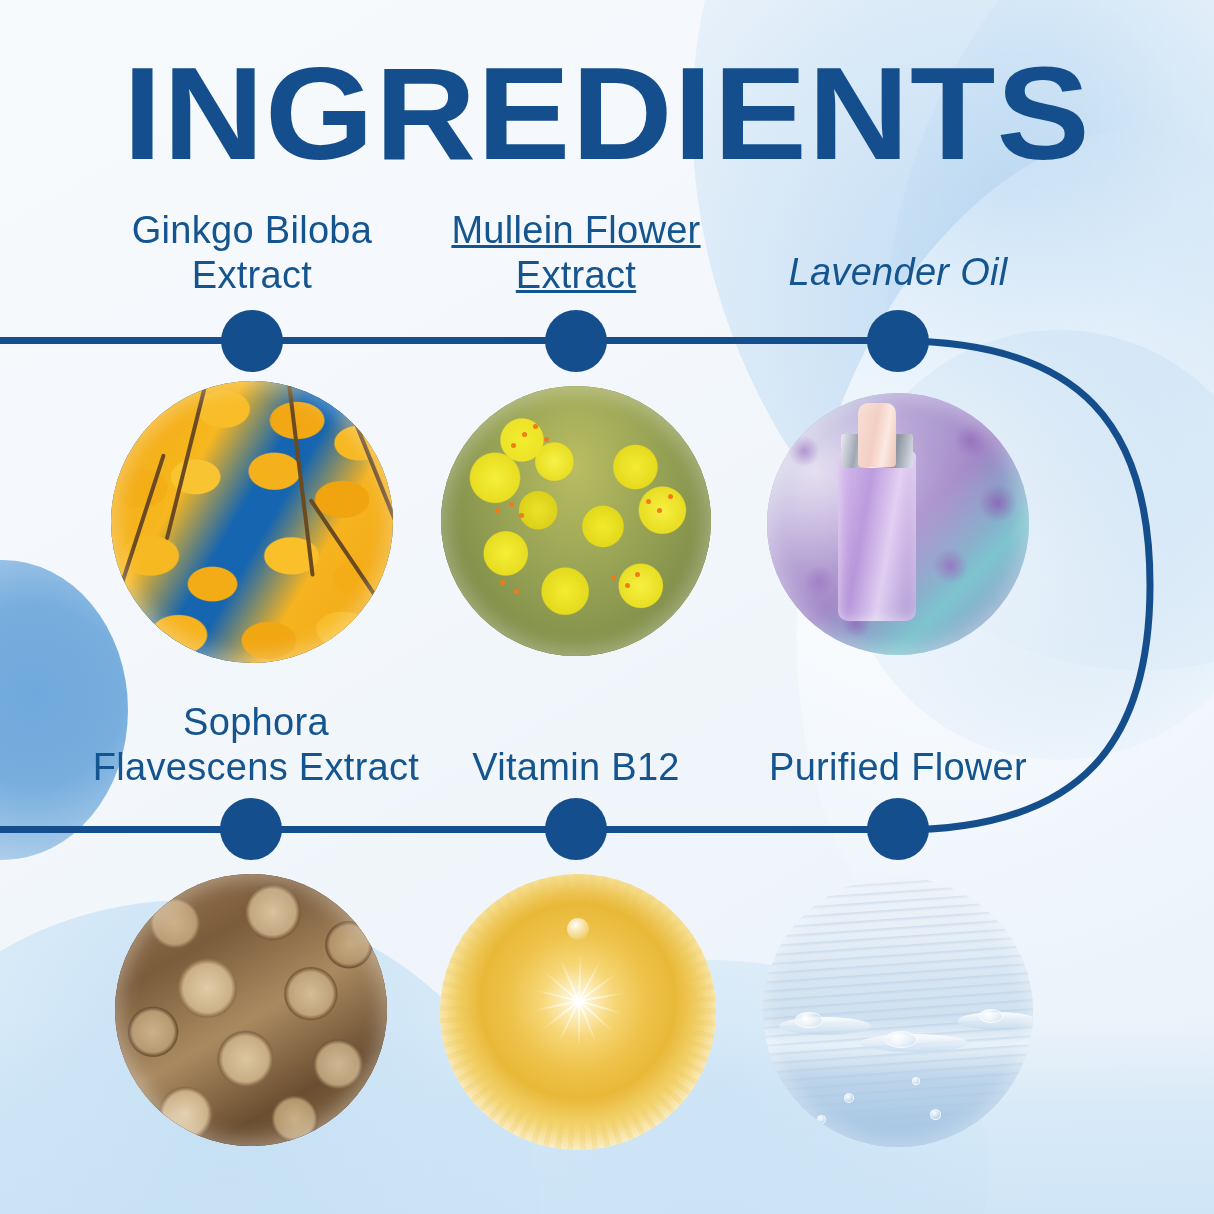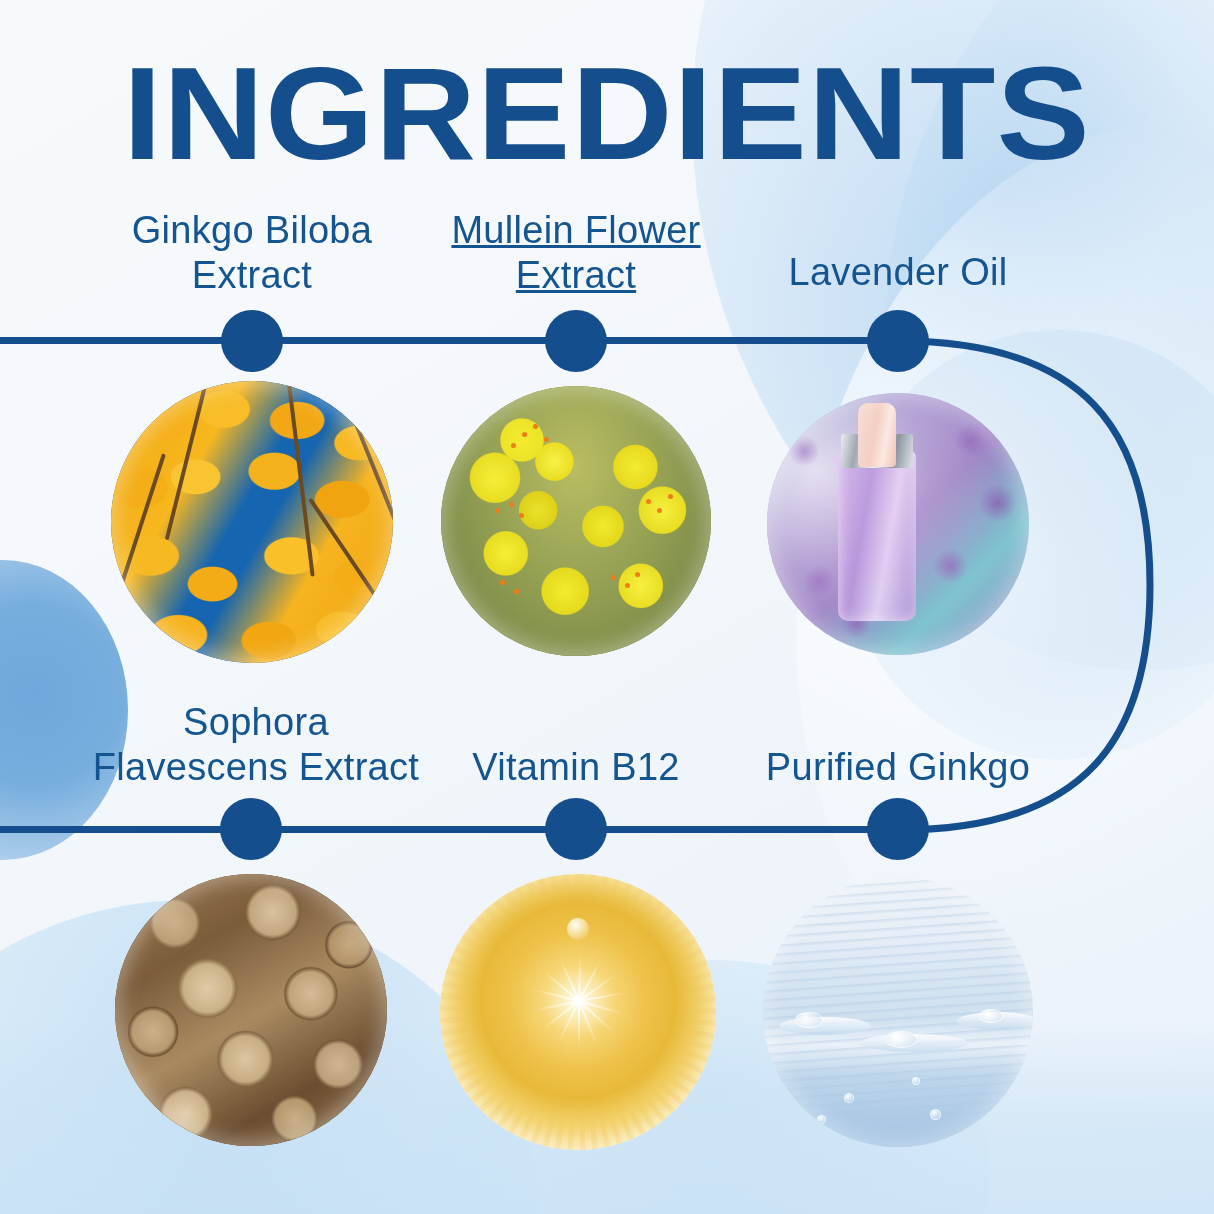--- a/index.html
+++ b/index.html
@@ -368,21 +368,21 @@
         <span style="left:80%; top:45%;"></span>
       <span style="left:84%; top:40%;"></span>
       <span style="left:63%; top:70%;"></span>
         <span style="left:68%; top:73%;"></span>
       <span style="left:72%; top:69%;"></span>
       <span style="left:22%; top:72%;"></span>
         <span style="left:27%; top:75%;"></span>
     </div>
   </div>
 
-  <div class="label" style="left:898px; top:250px; width:320px;">Lavender Oil</div>
+  <div class="label" style="left:898px; top:250px; width:320px;font-style:italic;">Lavender Oil</div>
   <div class="dot" style="left:898px; top:341px;"></div>
   <div class="photo feather ph-lavender" style="left:898px; top:524px; width:262px; height:262px;">
     <div class="inner"></div>
     <div class="bottle"></div>
     <div class="collar"></div>
     <div class="teat"></div>
   </div>
 
   <div class="label" style="left:256px; top:700px; width:400px;">Sophora
 Flavescens Extract</div>
@@ -408,21 +408,21 @@
       <span style="transform: rotate(208deg);"></span>
       <span style="transform: rotate(234deg);"></span>
       <span style="transform: rotate(260deg);"></span>
       <span style="transform: rotate(286deg);"></span>
       <span style="transform: rotate(312deg);"></span>
       <span style="transform: rotate(338deg);"></span>
     </div>
     <div class="droplet"></div>
   </div>
 
-  <div class="label" style="left:898px; top:745px; width:340px;">Purified Ginkgo</div>
+  <div class="label" style="left:898px; top:745px; width:340px;">Purified Flower</div>
   <div class="dot" style="left:898px; top:829px;"></div>
   <div class="photo feather ph-water" style="left:898px; top:1012px; width:270px; height:270px;">
     <div class="inner"></div>
     <div class="crests">
       <span style="left:6%;  top:52%; width:34%;"></span>
       <span style="left:36%; top:58%; width:40%;"></span>
       <span style="left:72%; top:50%; width:30%;"></span>
     </div>
     <div class="bubbles">
       <span style="left:12%; top:50%; width:26px; height:14px;"></span>

